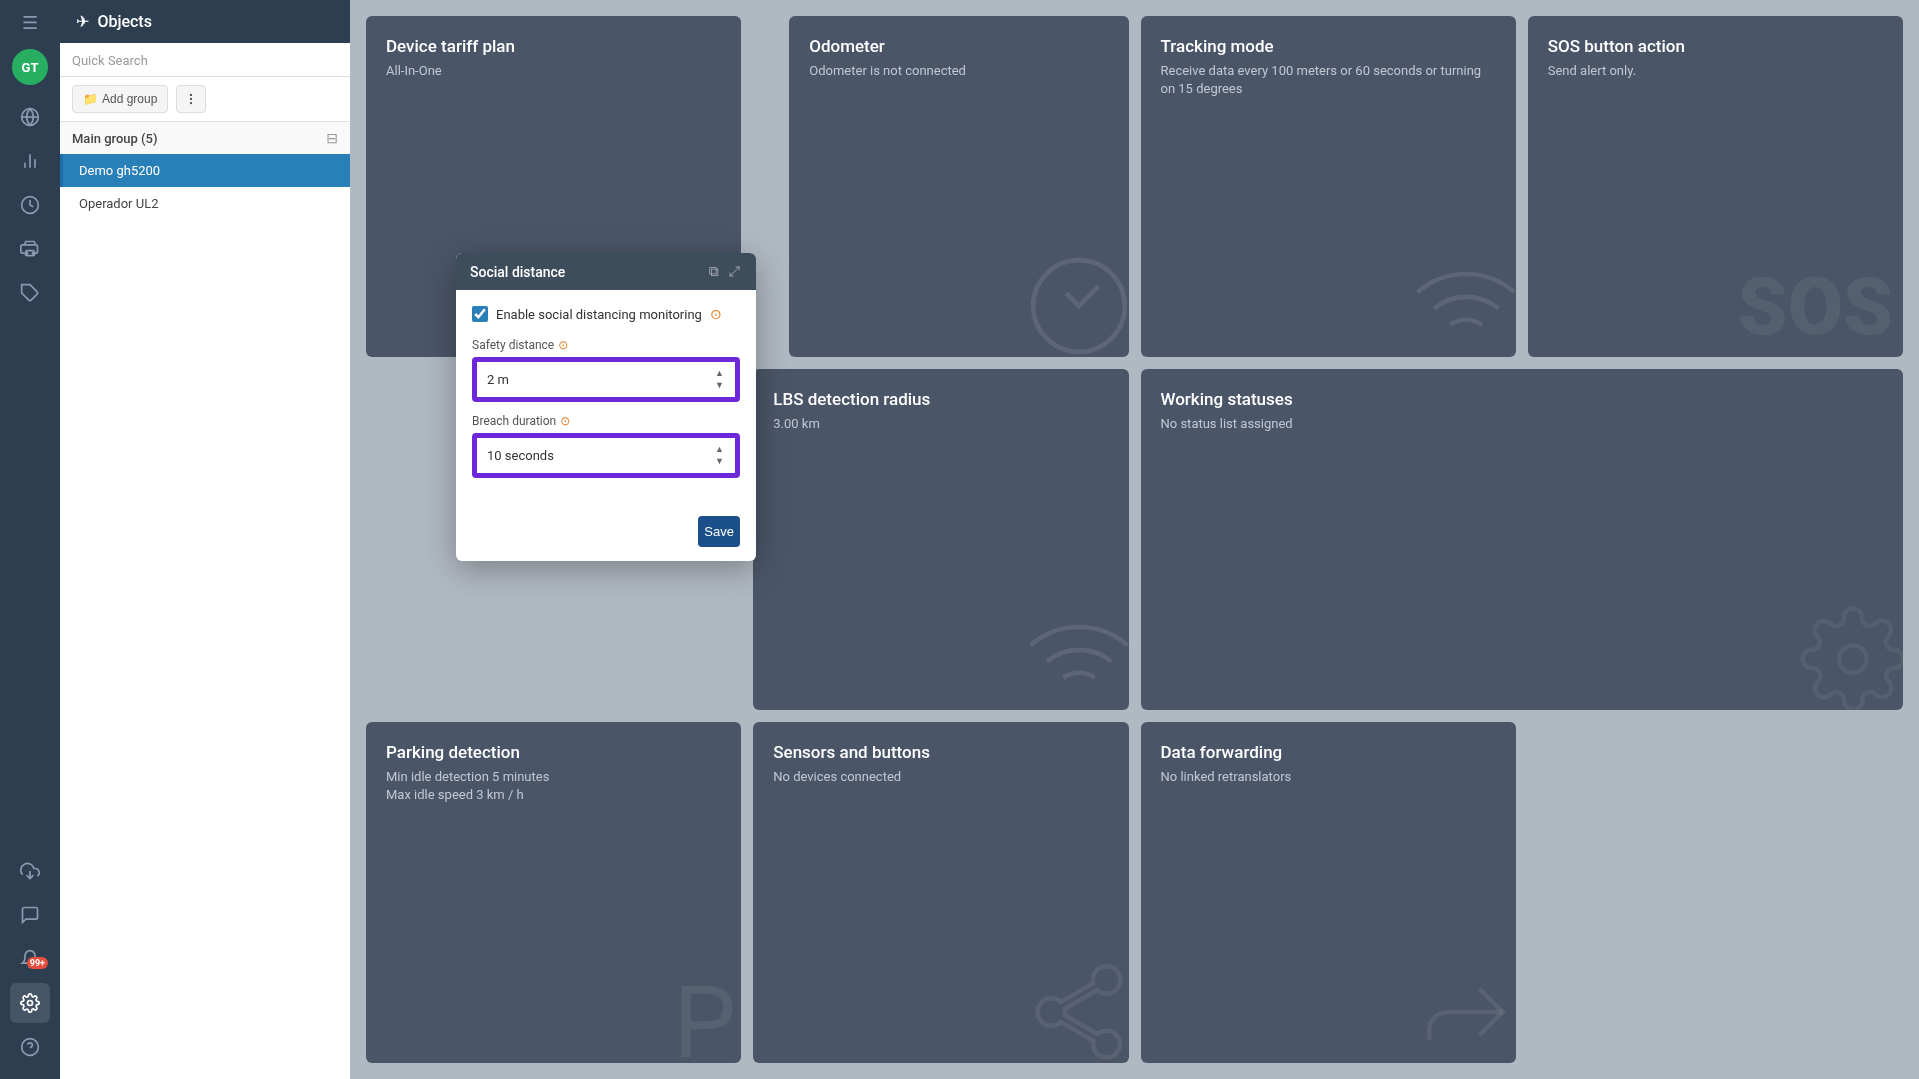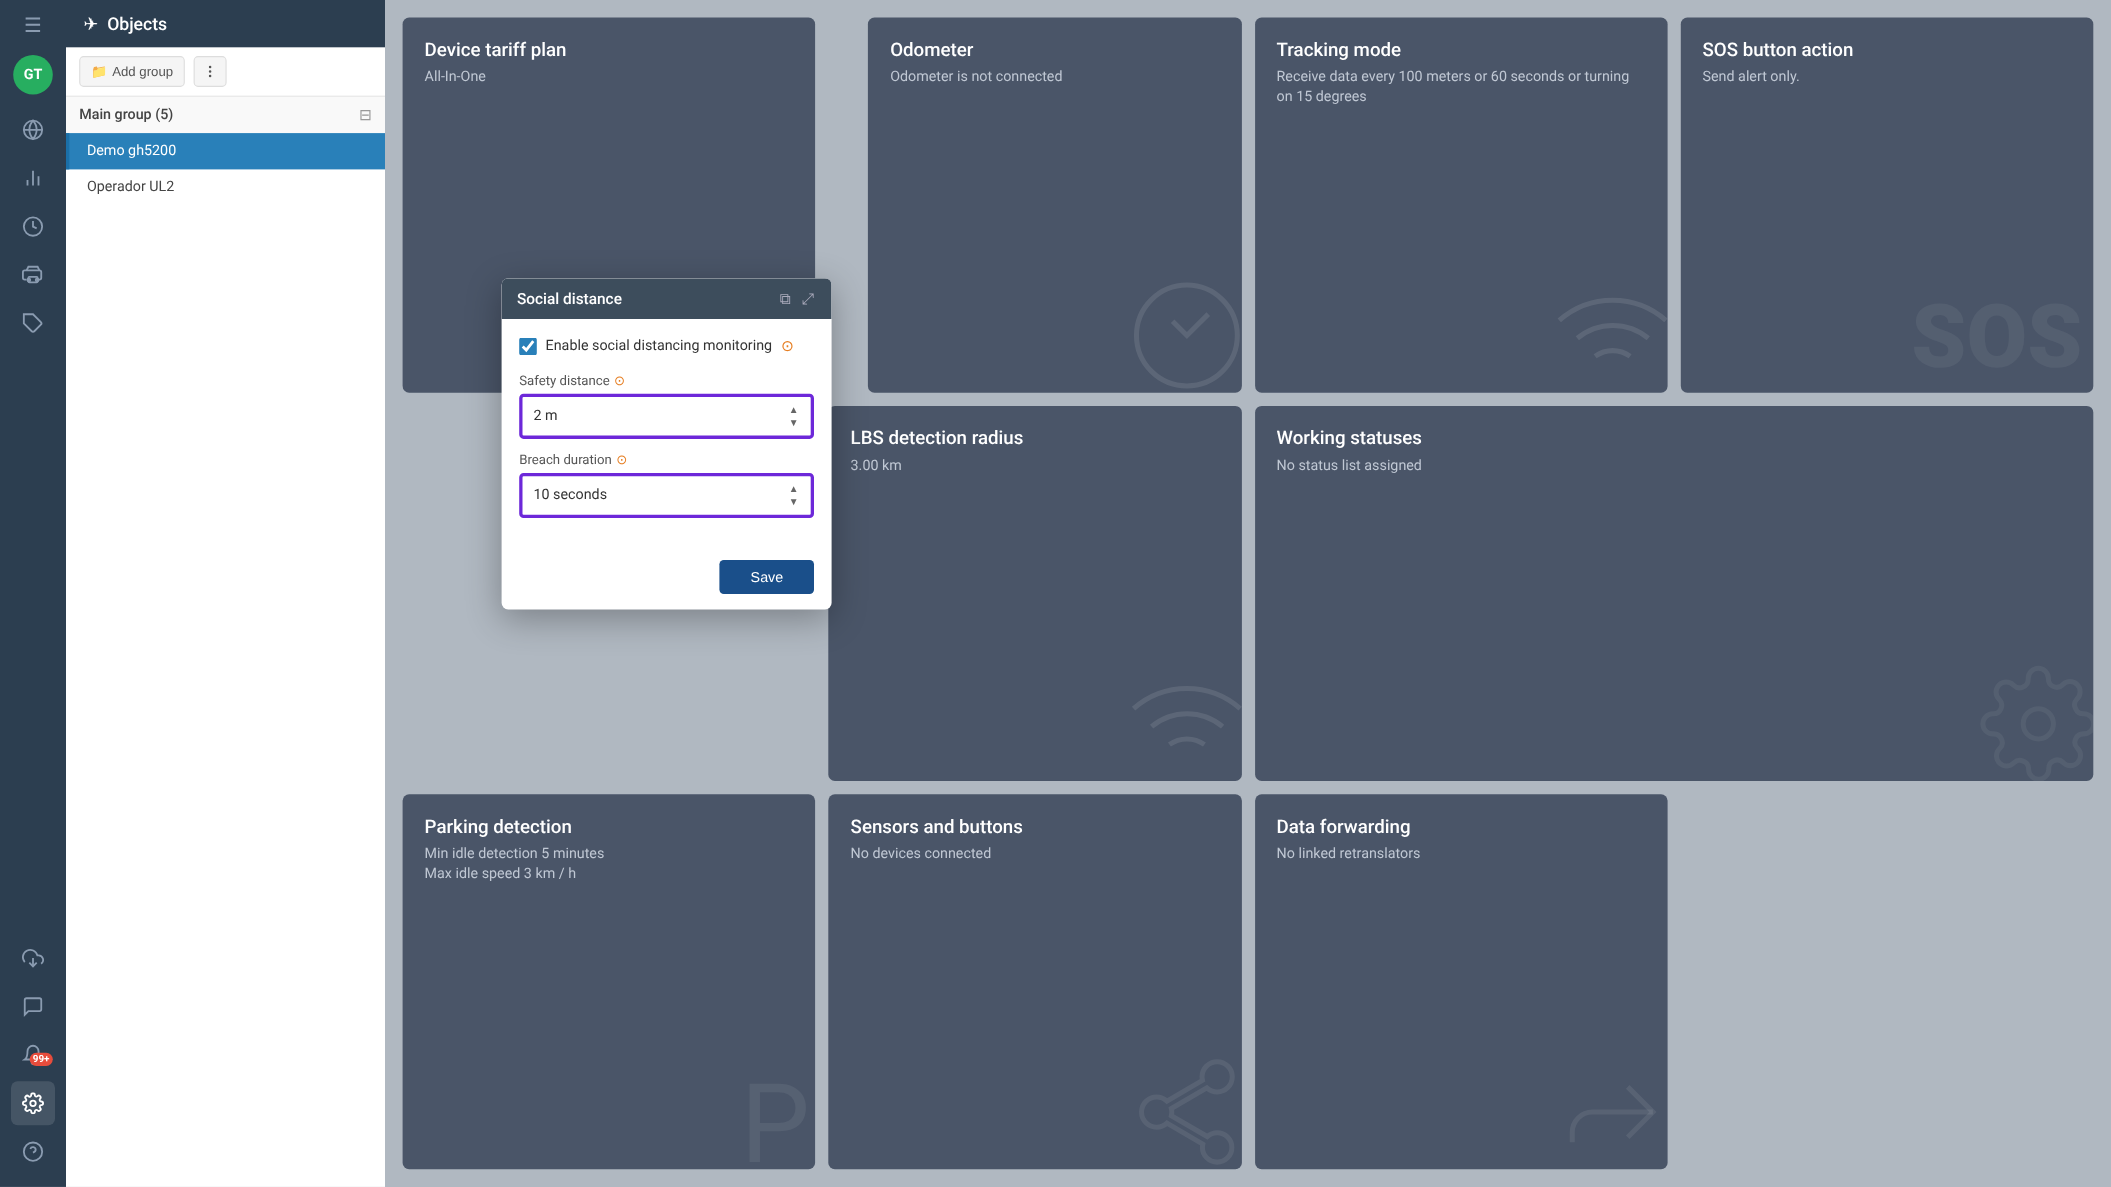--- a/index.html
+++ b/index.html
@@ -264,21 +264,21 @@
       align-items: center;
       gap: 4px;
     }
     .field-label .help-icon {
       color: #e67e22;
       font-size: 12px;
       cursor: pointer;
     }
     .spinner-input {
       width: 100%;
-      border: 3px solid #6d28d9;
+      border: 5px solid #6d28d9;
       border-radius: 4px;
       display: flex;
       align-items: center;
       justify-content: space-between;
       padding: 6px 10px;
       margin-bottom: 12px;
       background: #fff;
       font-size: 13px;
       color: #333;
     }
@@ -299,21 +299,21 @@
     .modal-footer {
       padding: 10px 16px 14px;
       display: flex;
       justify-content: flex-end;
     }
     .btn-save {
       background: #1a4f8a;
       color: #fff;
       border: none;
       border-radius: 4px;
-      padding: 8px 28px;
+      padding: 8px 6px;
       font-size: 13px;
       cursor: pointer;
       font-weight: 500;
     }
 
     
     .card-device-tariff { grid-column: 1; grid-row: 1; }
     .card-odometer { grid-column: 2; grid-row: 1; margin-left: 36px; }
     .card-tracking-mode { grid-column: 3; grid-row: 1; }
     .card-sos { grid-column: 4; grid-row: 1; }
@@ -403,20 +403,21 @@
         <line x1="12" y1="17" x2="12.01" y2="17"></line>
       </svg>
   </div>
 </div>
 
 <div class="objects-panel">
   <div class="panel-header">
     <span>✈</span>
     <span>Objects</span>
   </div>
+  <div class="search-bar" style="cursor:text;">Quick Search</div>
   <div class="actions-row">
     <button class="btn-add-group">
       <span>📁</span>
       <span>Add group</span>
     </button>
     <div class="btn-icon">
       <svg width="14" height="14" viewBox="0 0 24 24" fill="none" stroke="currentColor" stroke-width="2">
           <circle cx="12" cy="5" r="1"></circle>
           <circle cx="12" cy="12" r="1"></circle>
           <circle cx="12" cy="19" r="1"></circle>

